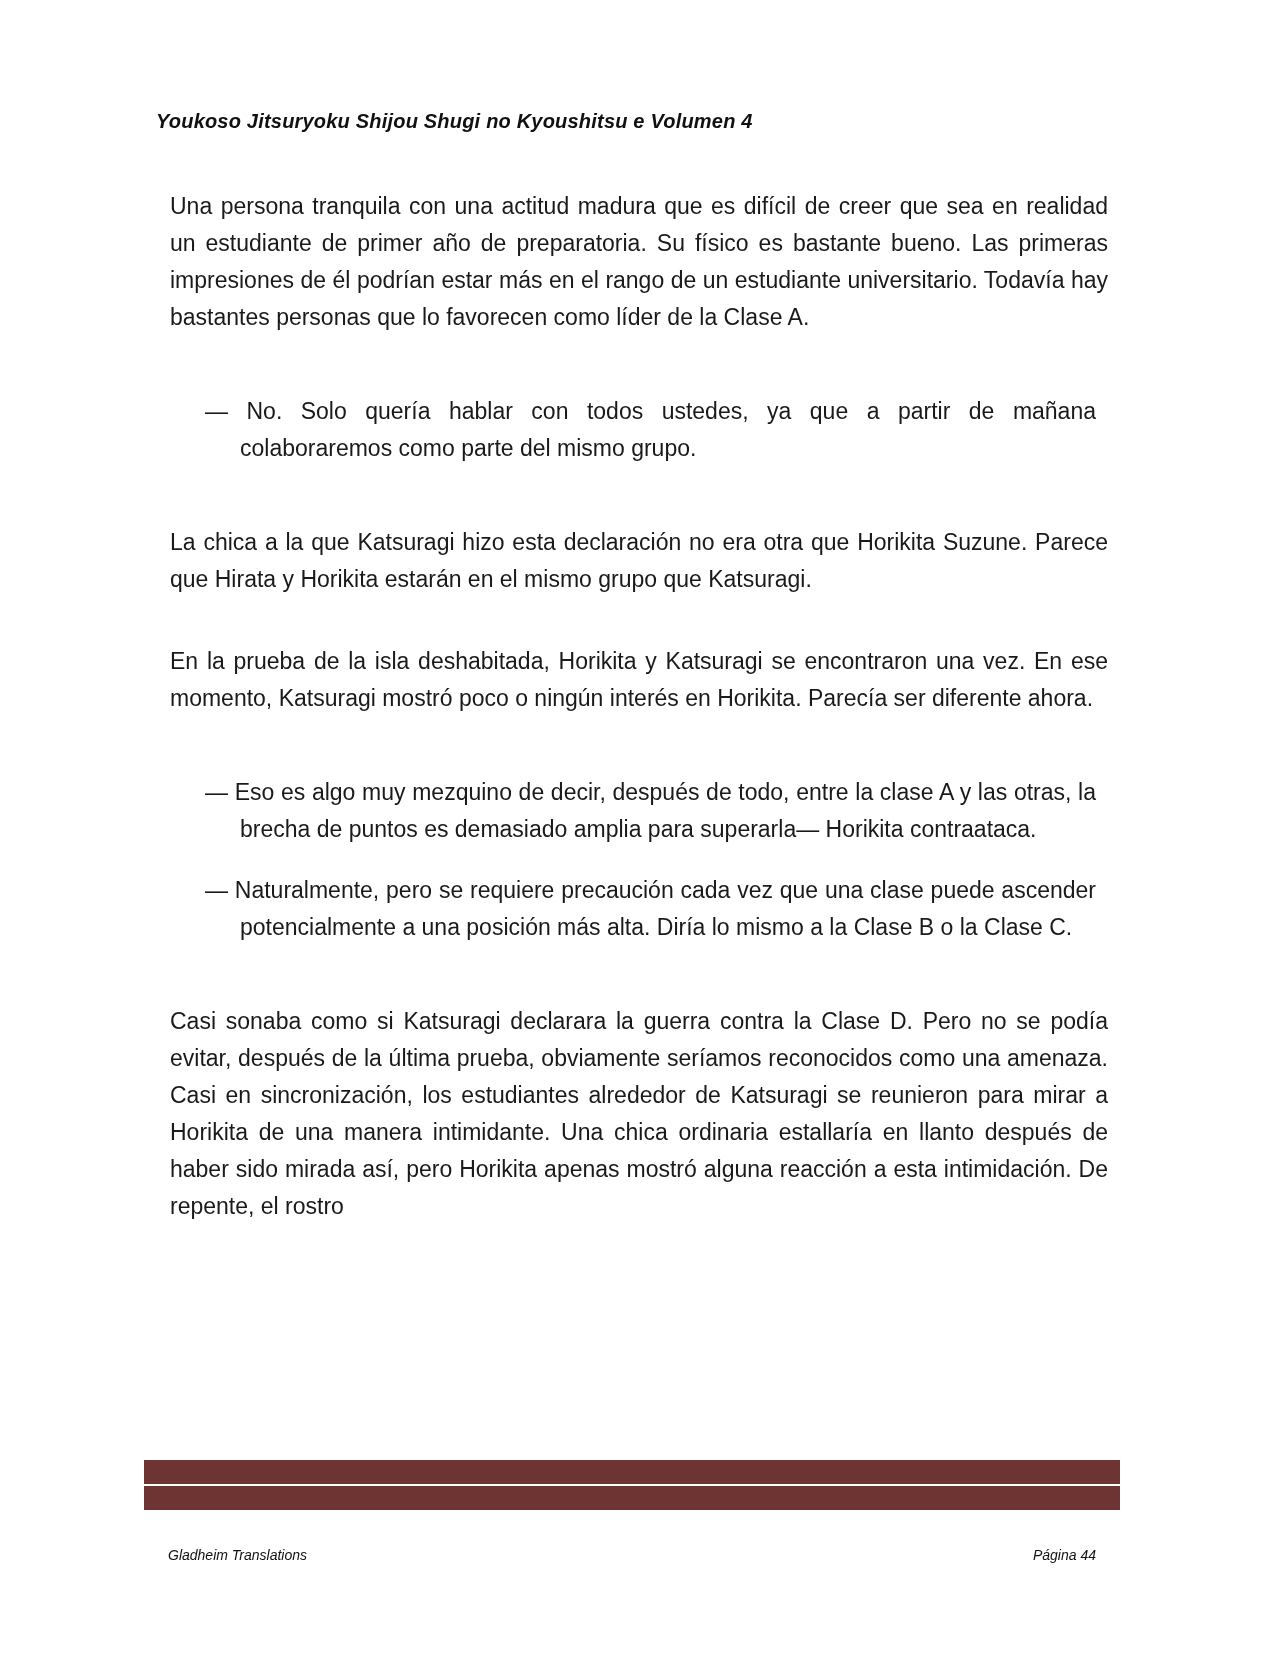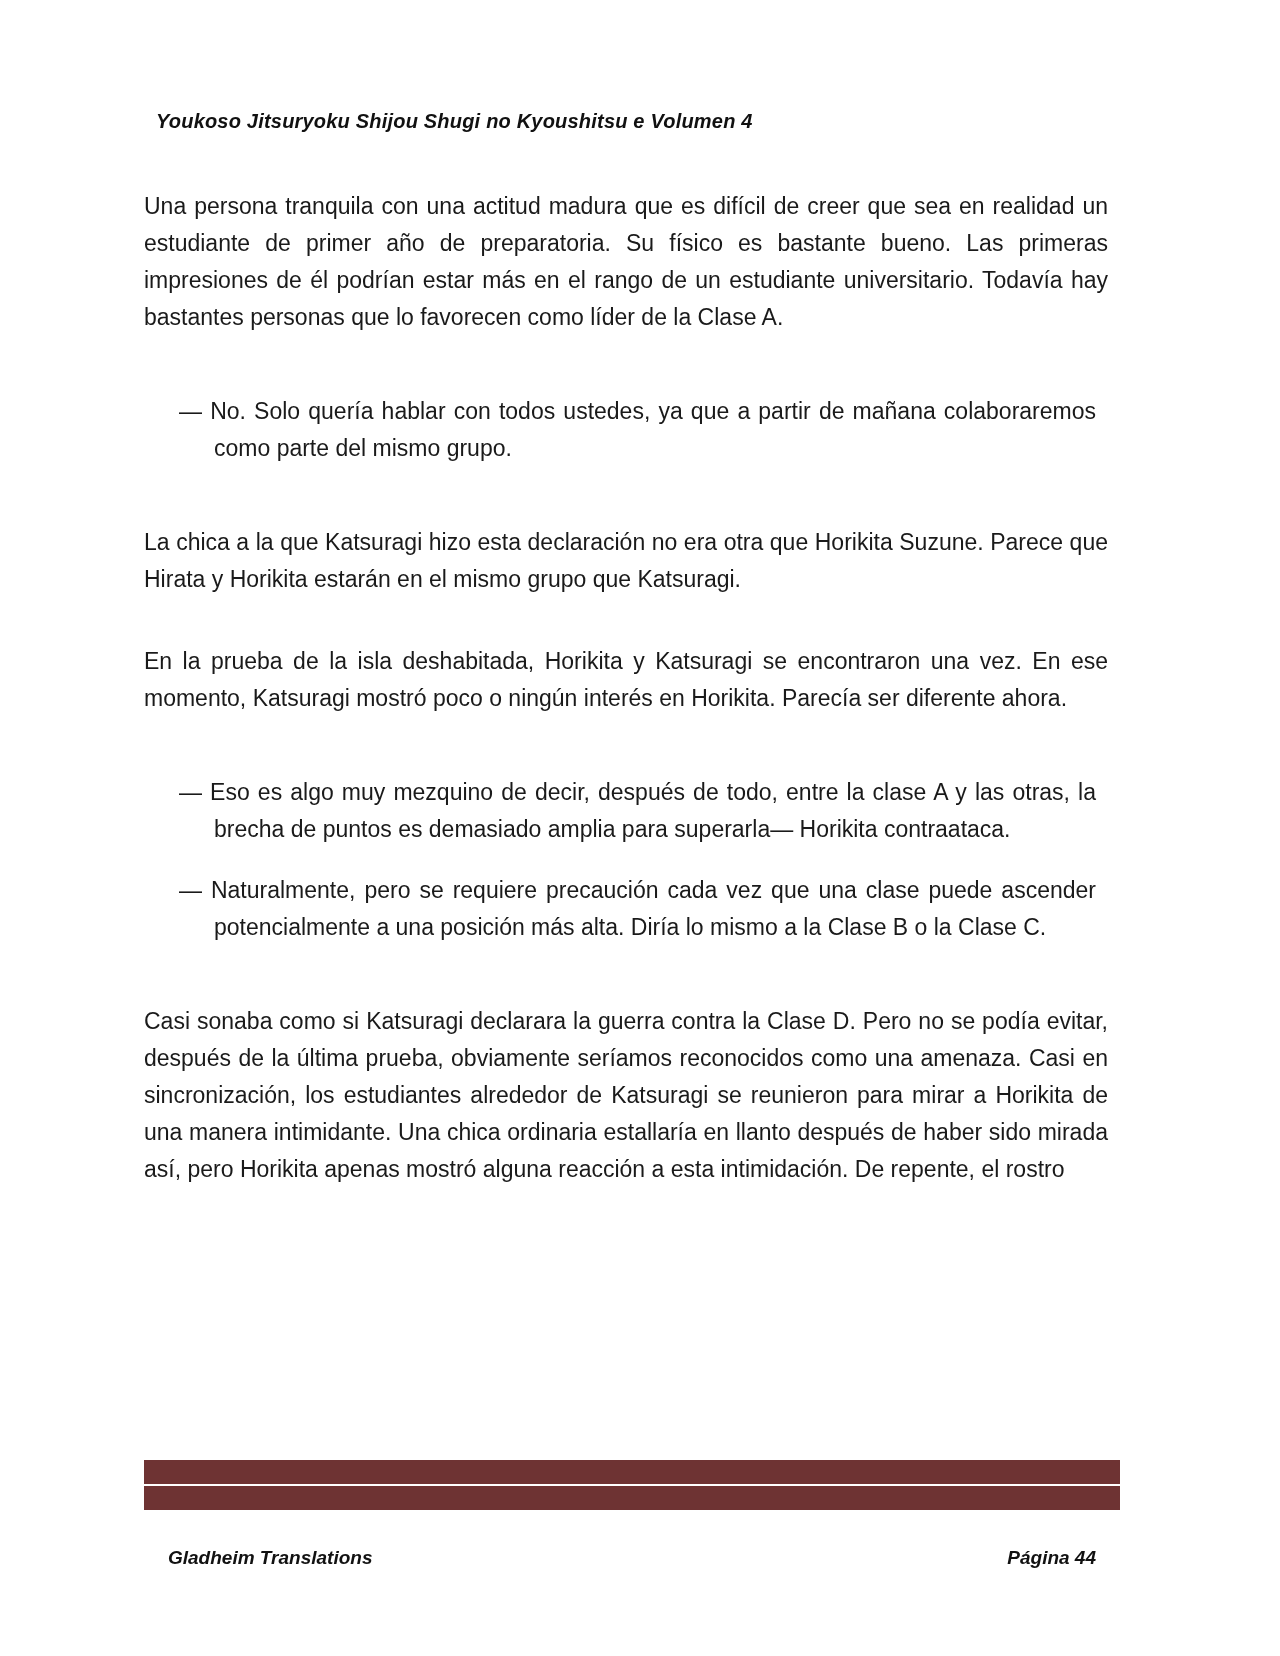--- a/index.html
+++ b/index.html
@@ -26,21 +26,21 @@
     top: 72px;
     font-size: 20px;
     line-height: 26px;
     font-weight: 700;
     font-style: italic;
     letter-spacing: 0.2px;
     color: #111111;
   }
   .content {
     position: absolute;
-    left: 96px;
+    left: 122px;
     right: 172px;
     top: 140px;
     font-size: 23px;
     line-height: 37px;
     text-align: justify;
   }
   .paragraph {
     margin-bottom: 21px;
   }
   .dialogue-group {
@@ -64,22 +64,22 @@
   .footer-rule-thin {
     height: 1px;
     margin-top: 2px;
     background: var(--rule-color);
   }
   .footer-row {
     margin-top: 13px;
     display: flex;
     justify-content: space-between;
     align-items: baseline;
-    font-size: 19px;
-    font-weight: 700;
+    font-size: 14px;
+    font-weight: 400;
     font-style: italic;
     color: #111111;
   }
 </style>
 </head>
 <body>
 
 <div class="page">
 
   <div class="header">

